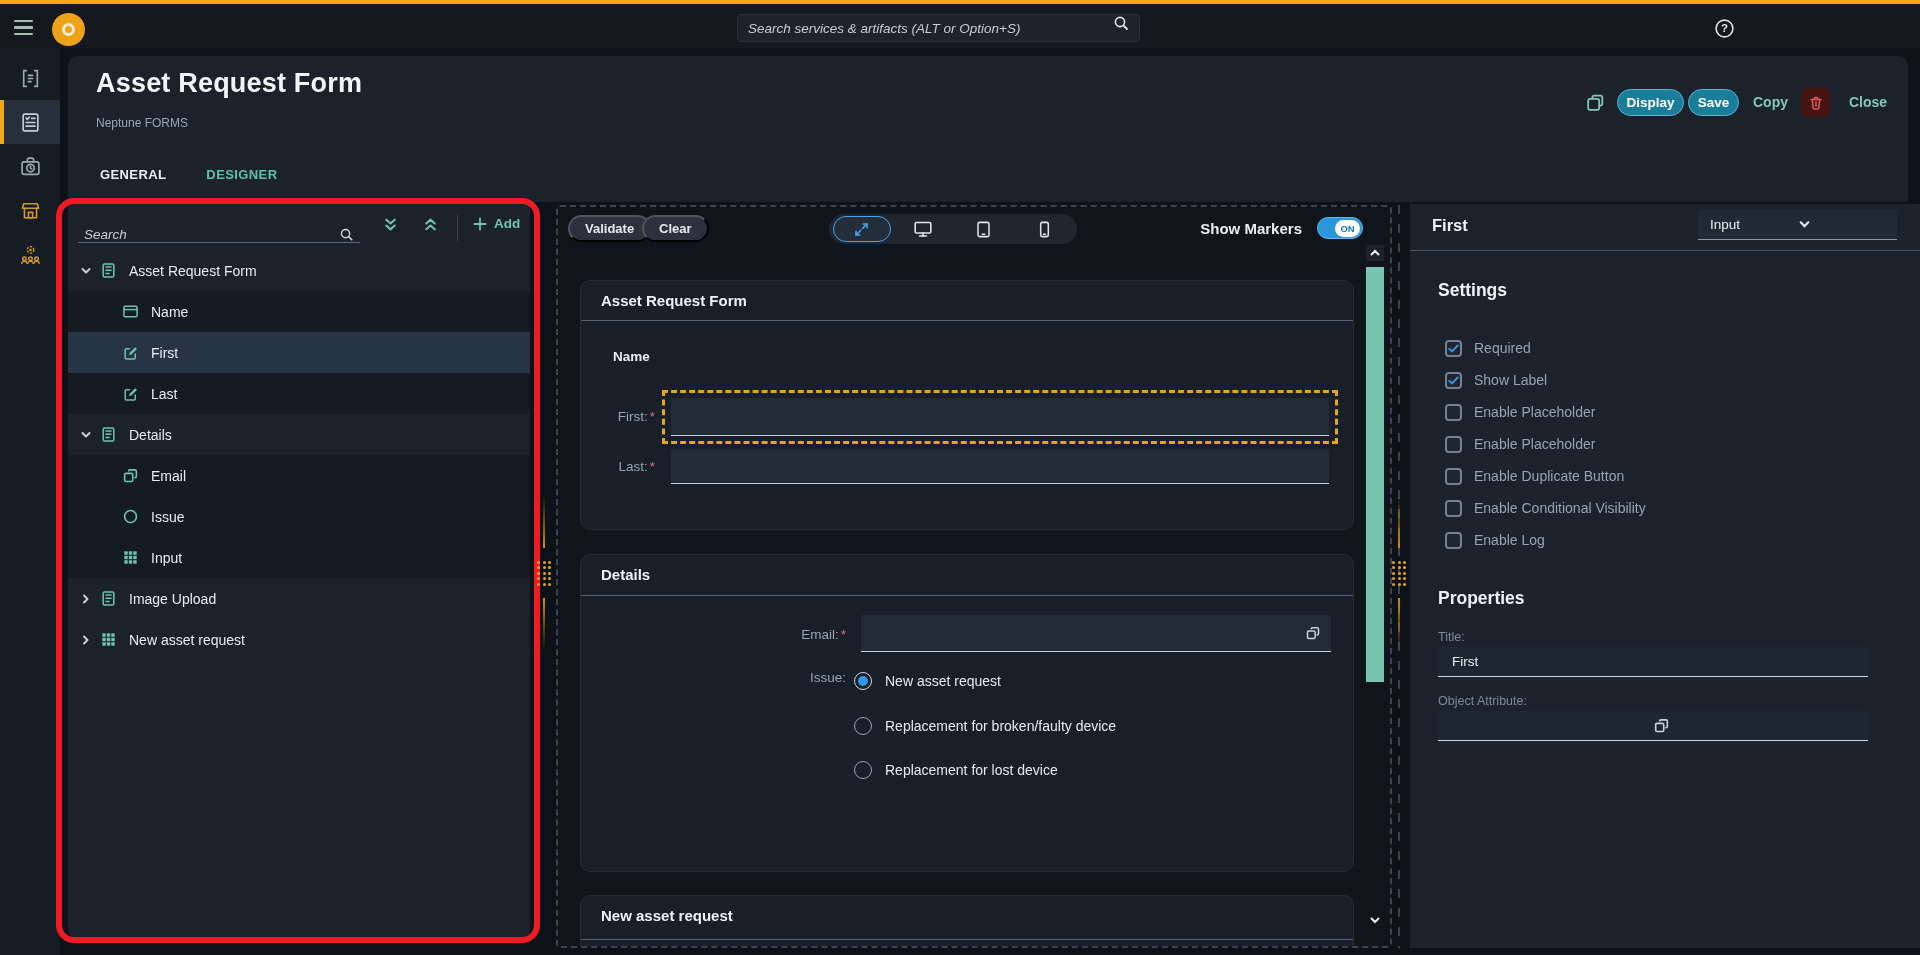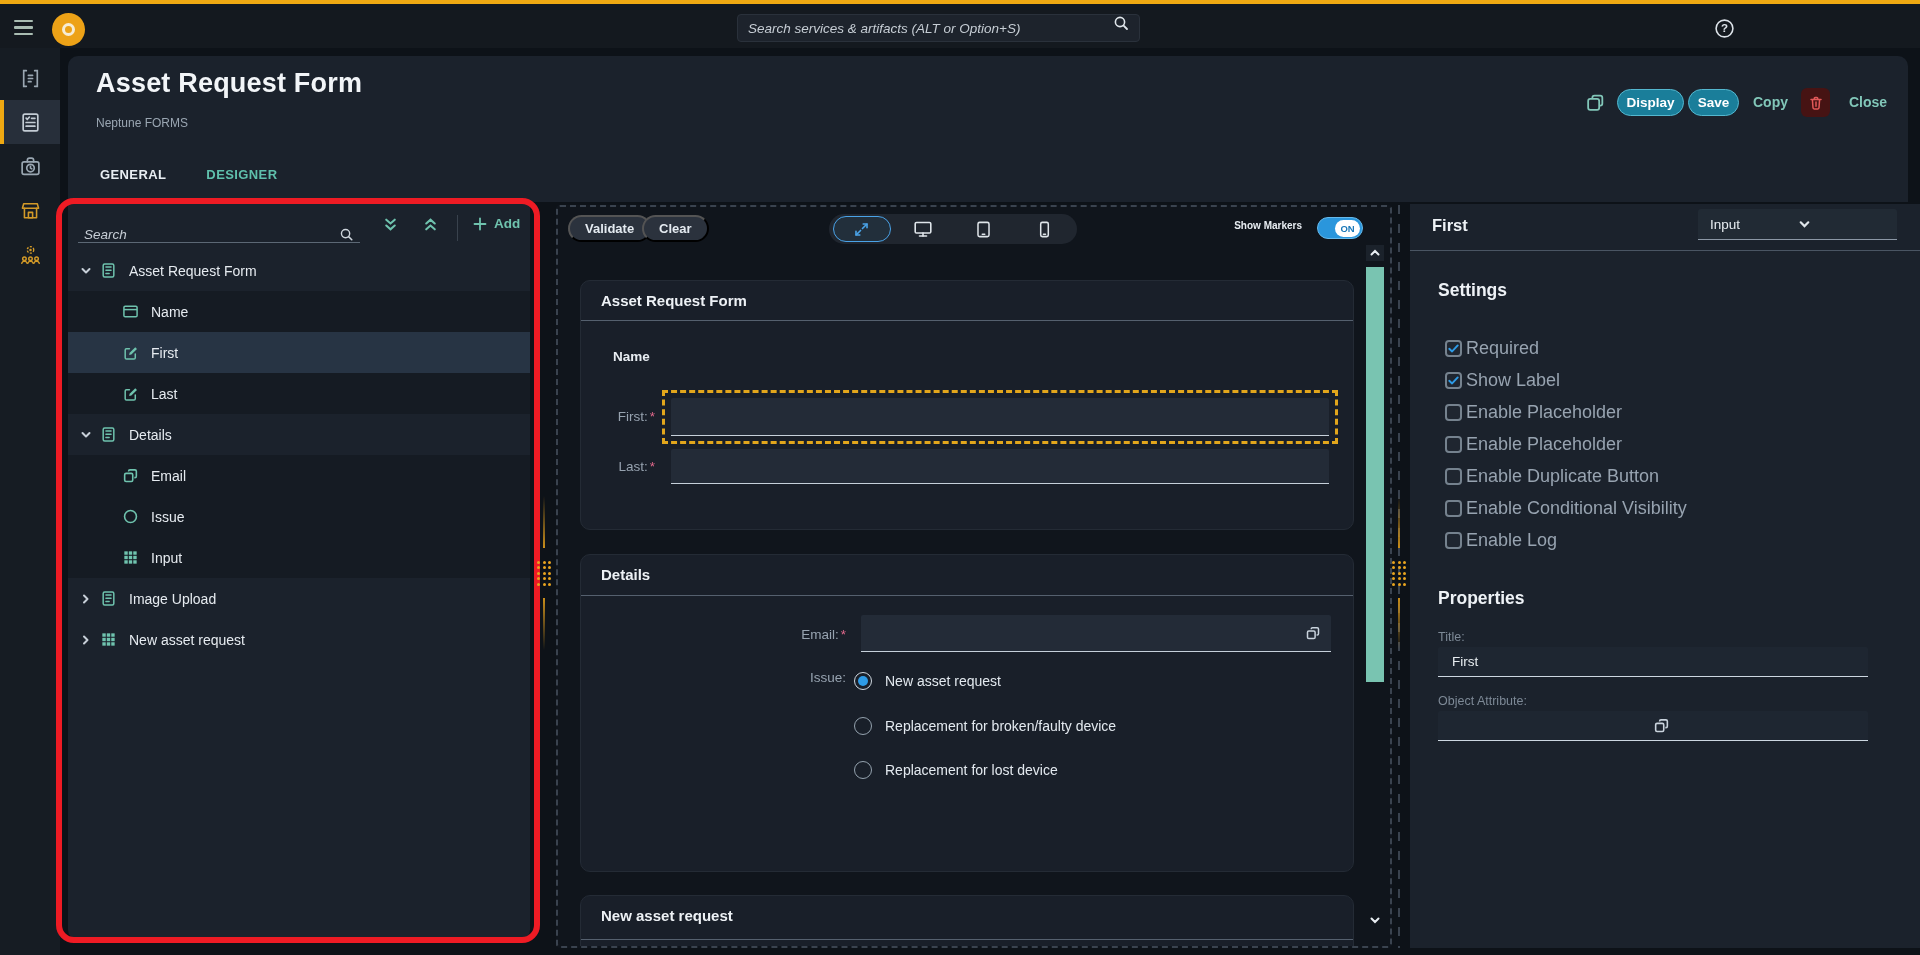--- a/index.html
+++ b/index.html
@@ -59,21 +59,21 @@
   .trow.lvl1 .tw{margin-left:32px}
   .trow .ticon{margin-left:6px}
   .trow .tlabel{margin-left:12px;font-size:14px;color:#e6ebf0}
 
   
   .canvas{position:absolute;left:556px;top:205px;width:836px;height:743px;border:2px dashed #3a434f;border-radius:4px;background:var(--canvas);overflow:hidden}
   .cbtn{position:absolute;top:8px;height:27px;border-radius:14px;background:#2b323d;color:#e4eaf0;font-weight:bold;font-size:13px;display:flex;align-items:center;padding:0 15px;cursor:pointer}
   .devseg{position:absolute;left:271px;top:7px;width:248px;height:30px;background:#20262f;border-radius:15px;display:flex;align-items:center;justify-content:space-around;padding:0 2px}
   .devbtn{width:58px;height:26px;display:flex;align-items:center;justify-content:center;color:#dfe5ea;cursor:pointer;border-radius:13px}
   .devbtn.sel{color:#4aa3e8;border:1.4px solid #4aa3e8;background:rgba(74,163,232,.07)}
-  .markers-label{position:absolute;right:88px;top:13px;font-size:10px;font-weight:bold;color:var(--txt)}
+  .markers-label{position:absolute;right:88px;top:13px;font-size:15px;font-weight:bold;color:var(--txt)}
   .toggle{position:absolute;right:27px;top:10px;width:46px;height:22px;border-radius:12px;background:#2a96dc;border:1px solid #66b9ea;cursor:pointer}
   .toggle .knob{position:absolute;right:2px;top:2px;width:25px;height:17px;border-radius:9px;background:#fff;color:#1877b8;font-size:9.5px;font-weight:bold;display:flex;align-items:center;justify-content:center}
 
   .card{position:absolute;left:22px;width:774px;background:var(--card);border:1px solid #242b35;border-radius:10px}
   .card-title{position:absolute;left:20px;top:11px;font-size:15px;font-weight:bold;color:#edf1f5}
   .card-sep{position:absolute;left:0;right:0;height:1px;background:var(--sep)}
   .flabel{position:absolute;font-size:13.5px;color:var(--muted);text-align:right}
   .flabel .req{color:#e0688b;margin-left:2px}
   .finput{position:absolute;background:#232b37;border-bottom:1px solid #c6d0da;border-radius:2px 2px 0 0}
   .marker{position:absolute;border:3px dashed var(--marker)}
@@ -102,21 +102,21 @@
   
   .inspector{position:absolute;left:1410px;top:204px;width:510px;height:744px;background:var(--panel)}
   .insp-title{position:absolute;left:22px;top:12px;font-size:16.5px;font-weight:bold;color:#eef2f6}
   .insp-select{position:absolute;left:288px;top:5px;width:199px;height:31px;background:#212a34;border-bottom:1px solid #8b97a5;border-radius:3px 3px 0 0;display:flex;align-items:center;padding:0 12px;cursor:pointer}
   .insp-select span{flex:1;font-size:13.5px;color:var(--txt)}
   .insp-sep{position:absolute;left:0;top:46px;right:0;height:1px;background:#4a5563}
   .sec-h{position:absolute;left:28px;font-size:17.5px;font-weight:bold;color:#eef2f6}
   .chk-list{position:absolute;left:35px;top:128px;display:flex;flex-direction:column}
   .chk-row{height:32px;display:flex;align-items:center;cursor:pointer}
   .cbox{width:17px;height:17px;border:2px solid #75828e;border-radius:4px;display:flex;align-items:center;justify-content:center;background:rgba(255,255,255,.02)}
-  .chk-label{margin-left:4px;font-size:18px;color:var(--muted)}
+  .chk-label{margin-left:12px;font-size:14px;color:var(--muted)}
   .prop-label{position:absolute;left:28px;font-size:12.5px;color:var(--label)}
   .prop-input{position:absolute;left:28px;width:430px;height:30px;background:#1e2631;border-bottom:1px solid #cdd7e1;border-radius:2px 2px 0 0;display:flex;align-items:center;padding:0 14px}
   .prop-input span{flex:1;font-size:13.5px;color:#e8edf0}
 
   
   .red-annotation{position:absolute;left:56px;top:198px;width:484px;height:745px;border:6px solid var(--red);border-radius:18px;z-index:50;pointer-events:none}
 </style>
 </head>
 <body>
 

